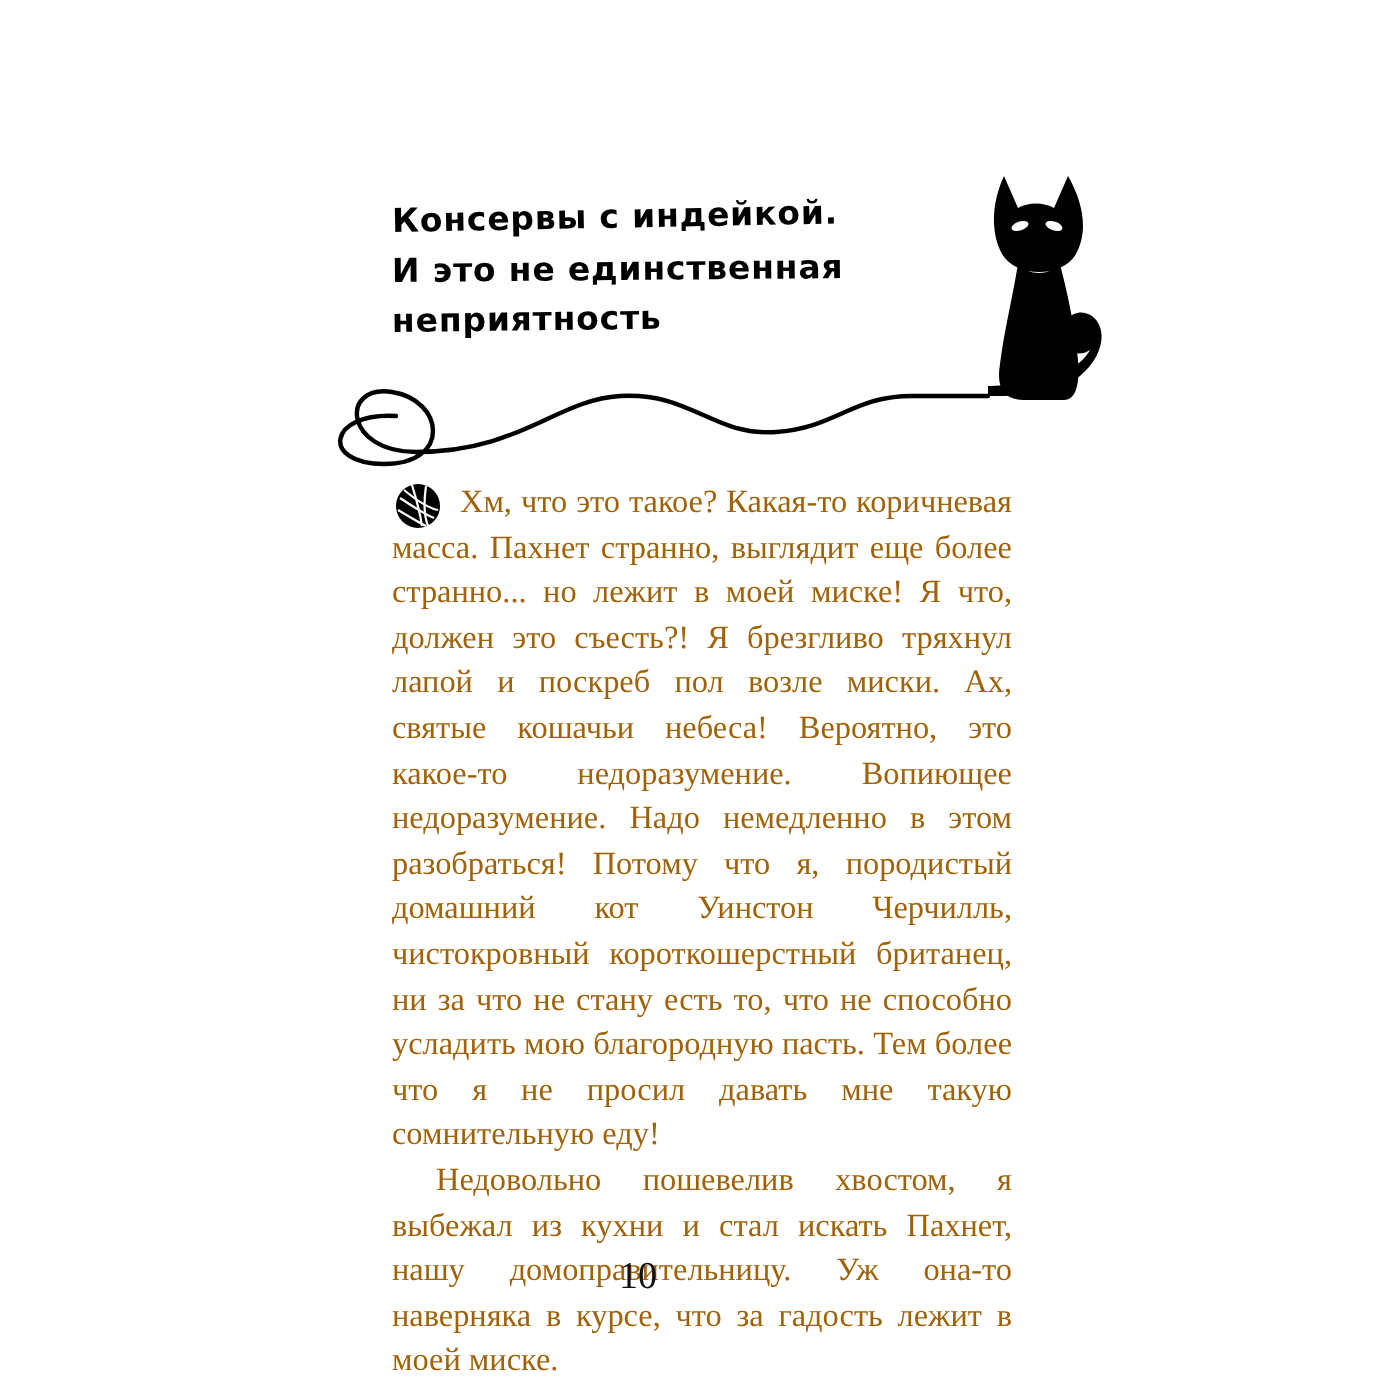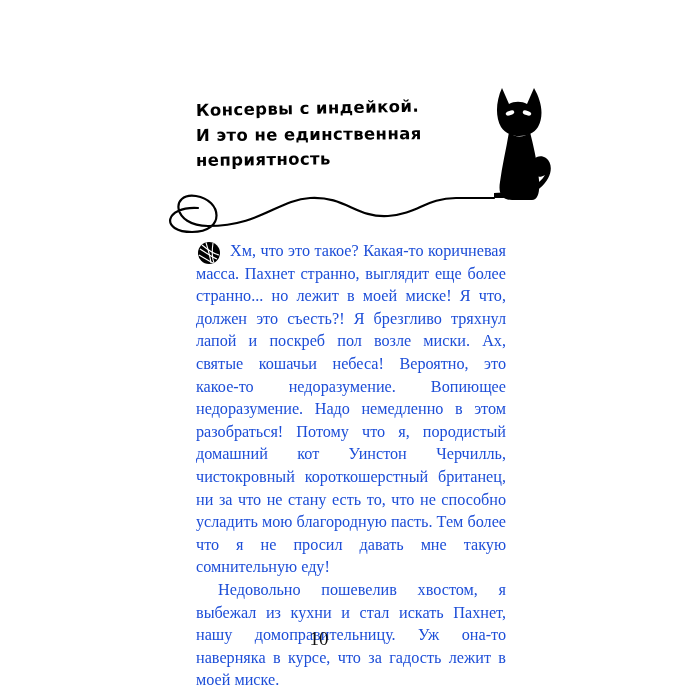--- a/index.html
+++ b/index.html
@@ -56,21 +56,21 @@
   
   .body-text {
     position: absolute;
     left: 196px;
     top: 240px;
     width: 310px;
     font-family: "Liberation Serif", serif;
     font-size: 16.2px;
     line-height: 22.6px;
     text-align: justify;
-    color: #1d4ed8;
+    color: #a16207;
     hyphens: manual;
   }
   .body-text p {
     margin: 0;
     text-indent: 22px;
   }
   .body-text p.first {
     text-indent: 34px;
   }
 

